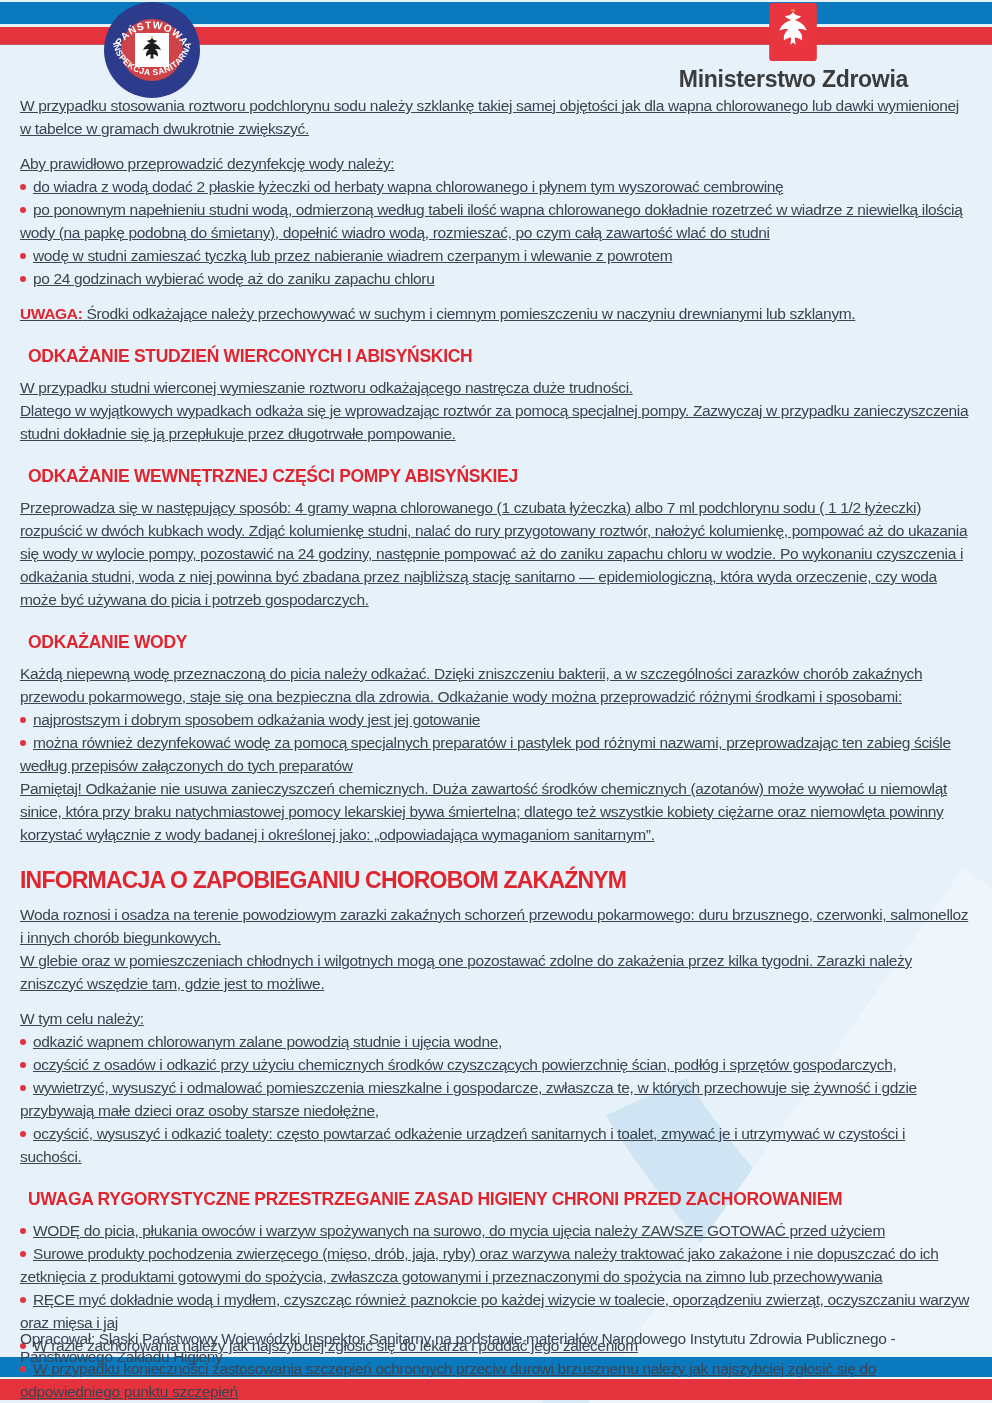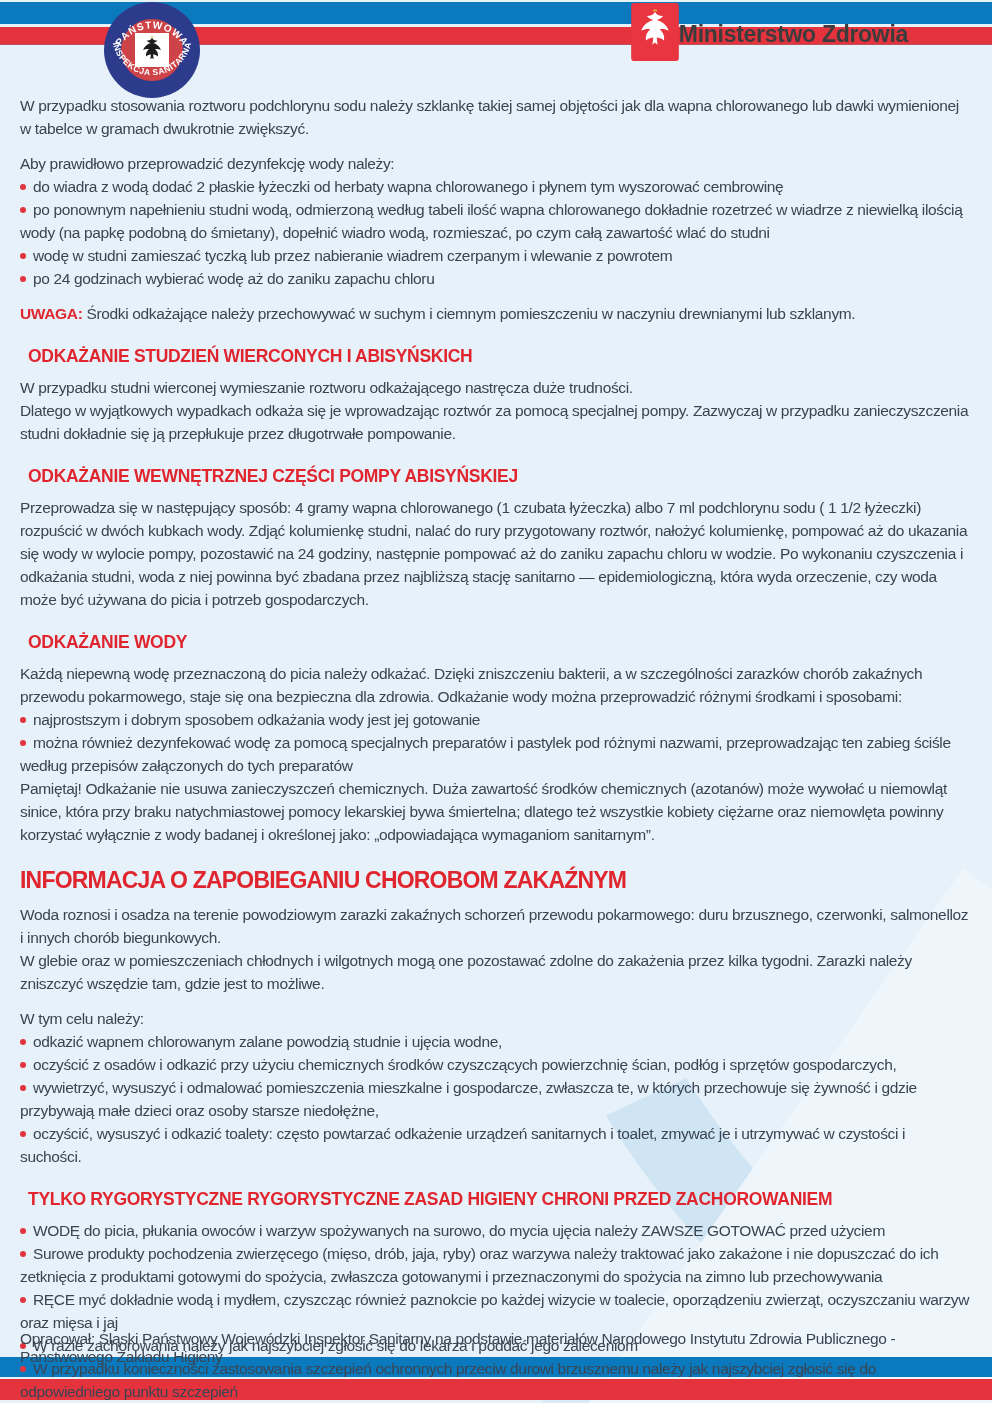--- a/index.html
+++ b/index.html
@@ -29,33 +29,33 @@
   
   .bar{position:absolute;left:0;right:0;z-index:1;}
   .bar-blue-top{top:2px;height:22px;background:#0b79bd;}
   .bar-red-top{top:27px;height:17px;background:#e5333e;box-shadow:0 1px 0 #b8545c;}
   .bar-blue-bot{bottom:26px;height:20px;background:#0b79bd;}
   .bar-red-bot{bottom:3px;height:21px;background:#e5333e;}
 
   .badge{position:absolute;left:104px;top:2px;z-index:3;}
   .ministry{
     position:absolute;right:84px;top:3px;z-index:3;
-    display:flex;flex-direction:row;align-items:center;
+    display:flex;flex-direction:column;align-items:center;
   }
   .ministry-name{
     margin-top:5px;font-size:23px;font-weight:bold;color:#3c3c3c;letter-spacing:-0.3px;
   }
 
   
   .main{
     position:relative;z-index:2;
     padding:94px 22px 0 20px;
     font-size:15.5px;line-height:23px;letter-spacing:-0.35px;
   }
-  p{margin:0;}
+  p{margin:0;text-decoration:underline;}
   .gap-top{margin-top:12px;}
   .sec{margin-top:20px;}
   h2{
     margin:8px;font-size:17.5px;line-height:23px;font-weight:bold;
     color:#e0252e;letter-spacing:-0.3px;
   }
   .red-bold{color:#e0252e;font-weight:bold;}
   .bullet{margin:0;}
   .dot{
     display:inline-block;width:6px;height:6px;border-radius:50%;
@@ -162,21 +162,21 @@
 
     <div class="gap-top">
       <p>W tym celu należy:</p>
       <p class="bullet"><span class="dot"></span><span>odkazić wapnem chlorowanym zalane powodzią studnie i ujęcia wodne,</span></p>
       <p class="bullet"><span class="dot"></span><span>oczyścić z osadów i odkazić przy użyciu chemicznych środków czyszczących powierzchnię ścian, podłóg i sprzętów gospodarczych,</span></p>
       <p class="bullet"><span class="dot"></span><span>wywietrzyć, wysuszyć i odmalować pomieszczenia mieszkalne i gospodarcze, zwłaszcza te, w których przechowuje się żywność i gdzie przybywają małe dzieci oraz osoby starsze niedołężne,</span></p>
       <p class="bullet"><span class="dot"></span><span>oczyścić, wysuszyć i odkazić toalety: często powtarzać odkażenie urządzeń sanitarnych i toalet, zmywać je i utrzymywać w czystości i suchości.</span></p>
     </div>
 
     <div class="sec">
-      <h2>TYLKO RYGORYSTYCZNE RYGORYSTYCZNE ZASAD HIGIENY CHRONI PRZED ZACHOROWANIEM</h2>
+      <h2>UWAGA RYGORYSTYCZNE PRZESTRZEGANIE ZASAD HIGIENY CHRONI PRZED ZACHOROWANIEM</h2>
       <p class="bullet"><span class="dot"></span><span>WODĘ do picia, płukania owoców i warzyw spożywanych na surowo, do mycia ujęcia należy ZAWSZE GOTOWAĆ przed użyciem</span></p>
       <p class="bullet"><span class="dot"></span><span>Surowe produkty pochodzenia zwierzęcego (mięso, drób, jaja, ryby) oraz warzywa należy traktować jako zakażone i nie dopuszczać do ich zetknięcia z produktami gotowymi do spożycia, zwłaszcza gotowanymi i przeznaczonymi do spożycia na zimno lub przechowywania</span></p>
       <p class="bullet"><span class="dot"></span><span>RĘCE myć dokładnie wodą i mydłem, czyszcząc również paznokcie po każdej wizycie w toalecie, oporządzeniu zwierząt, oczyszczaniu warzyw oraz mięsa i jaj</span></p>
       <p class="bullet"><span class="dot"></span><span>W razie zachorowania należy jak najszybciej zgłosić się do lekarza i poddać jego zaleceniom</span></p>
       <p class="bullet"><span class="dot"></span><span>W przypadku konieczności zastosowania szczepień ochronnych przeciw durowi brzusznemu należy jak najszybciej zgłosić się do odpowiedniego punktu szczepień</span></p>
     </div>
 
   </div>
 
   <div class="footer-note">Opracował: Śląski Państwowy Wojewódzki Inspektor Sanitarny na podstawie materiałów Narodowego Instytutu Zdrowia Publicznego - Państwowego Zakładu Higieny</div>

